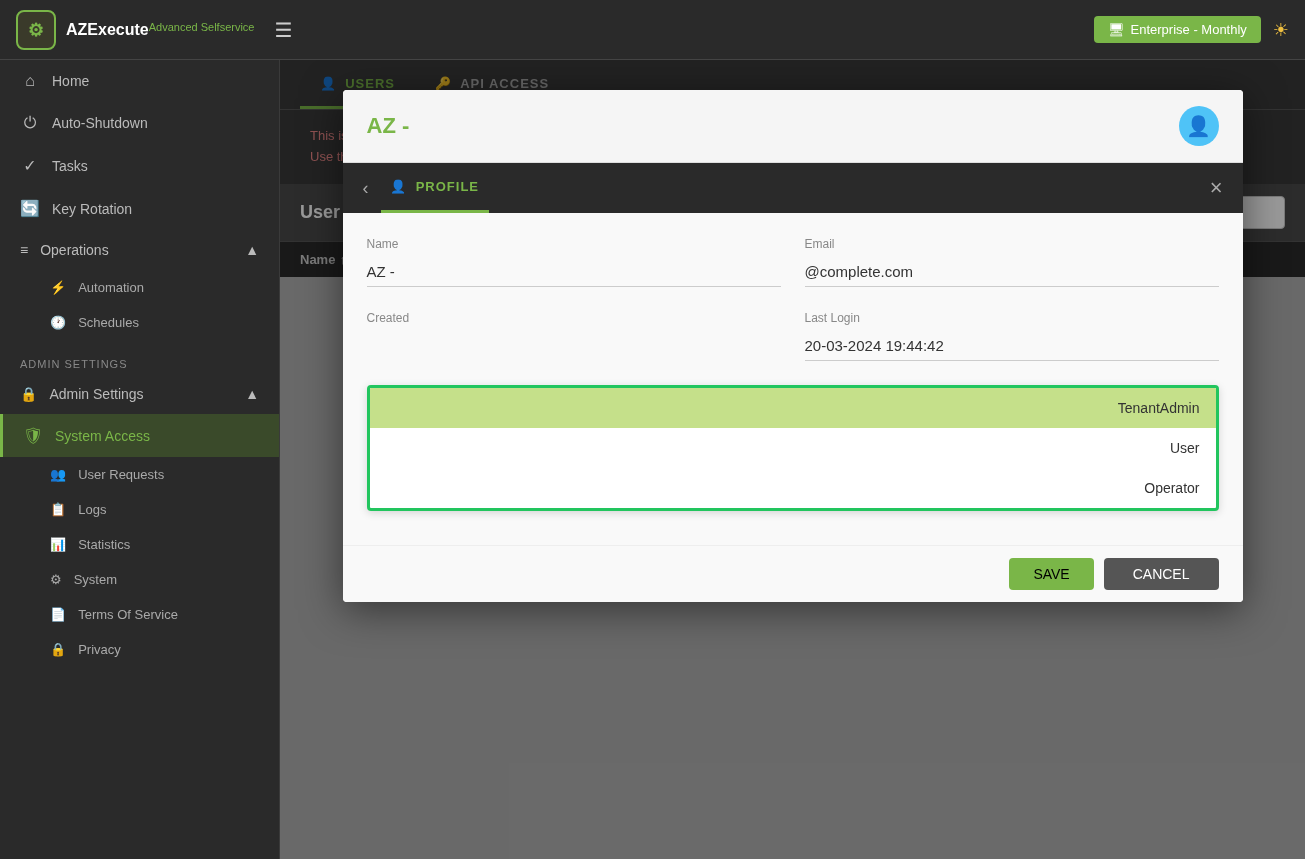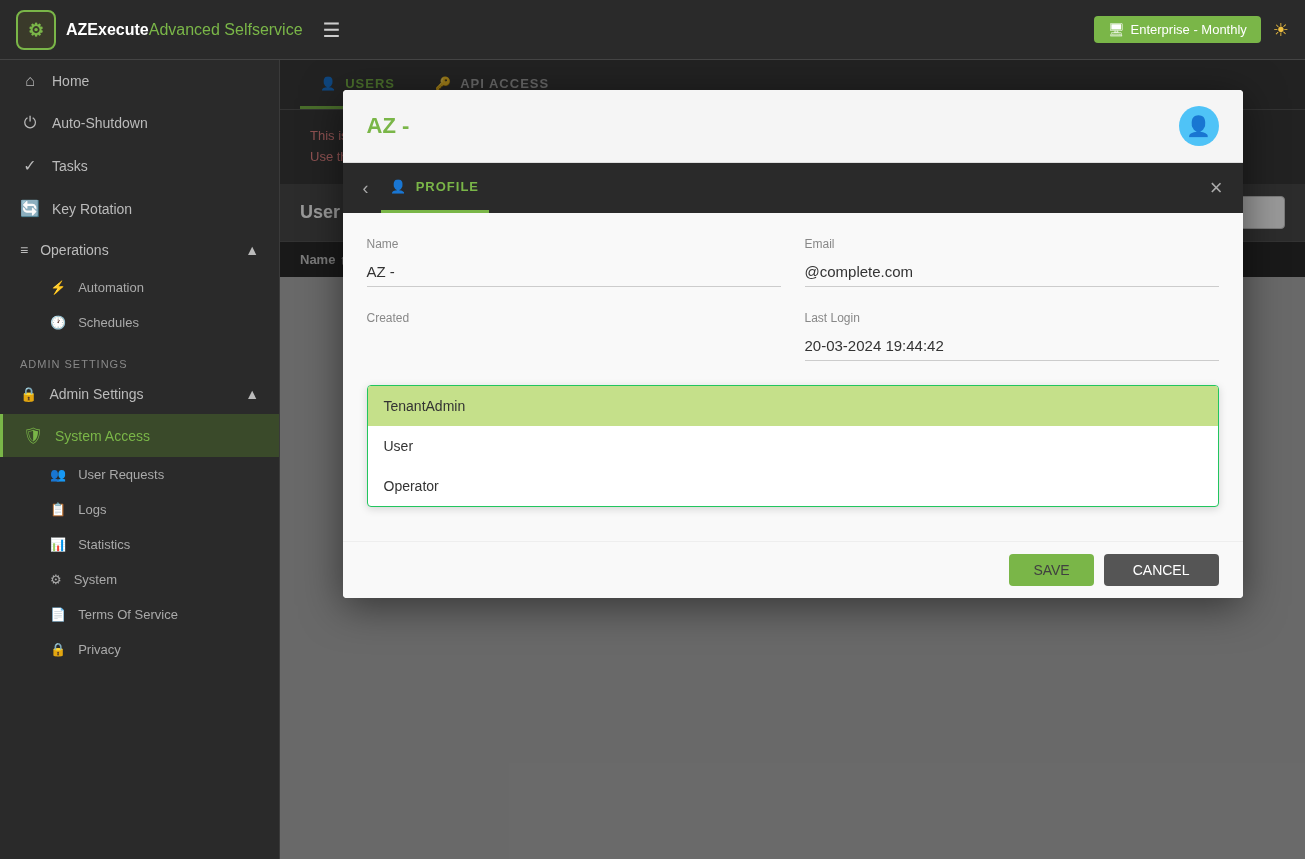--- a/index.html
+++ b/index.html
@@ -28,21 +28,21 @@
       border-radius: 8px;
       display: flex;
       align-items: center;
       justify-content: center;
       color: #7ab648;
       font-size: 18px;
       font-weight: bold;
     }
     .logo-text { display: flex; flex-direction: row; }
     .logo-title { color: #fff; font-size: 16px; font-weight: bold; }
-    .logo-sub { color: #7ab648; font-size: 16px; }
+    .logo-sub { color: #7ab648; font-size: 11px; }
     .hamburger { color: #ccc; font-size: 20px; margin-left: 20px; cursor: pointer; }
     .header-right { margin-left: auto; display: flex; align-items: center; gap: 12px; }
     .enterprise-btn {
       background: #7ab648;
       color: #fff;
       border: none;
       padding: 6px 14px;
       border-radius: 4px;
       font-size: 13px;
       cursor: pointer;
@@ -268,24 +268,25 @@
       border-bottom: 1px solid #ccc;
     }
 
     
     .dropdown-container {
       position: relative;
       margin-bottom: 10px;
     }
     .dropdown-list {
       background: #fff;
-      border: 1px solid #22c55e;
+      border: 3px solid #22c55e;
       border-radius: 4px;
       overflow: hidden;
       box-shadow: 0 2px 8px rgba(0,0,0,0.15);
+      text-align: right;
     }
     .dropdown-item {
       padding: 12px 16px;
       font-size: 14px;
       color: #333;
       cursor: pointer;
     }
     .dropdown-item.selected {
       background: #c5e08a;
       color: #333;
@@ -295,21 +296,21 @@
     .modal-footer {
       padding: 12px 24px;
       background: #f9f9f9;
       border-top: 1px solid #eee;
       display: flex;
       justify-content: flex-end;
       gap: 10px;
     }
     .btn-save {
       background: #7ab648;
-      color: #404040;
+      color: #000000;
       border: none;
       padding: 8px 24px;
       border-radius: 4px;
       cursor: pointer;
       font-size: 14px;
     }
     .btn-cancel {
       background: #555;
       color: #fff;
       border: none;

